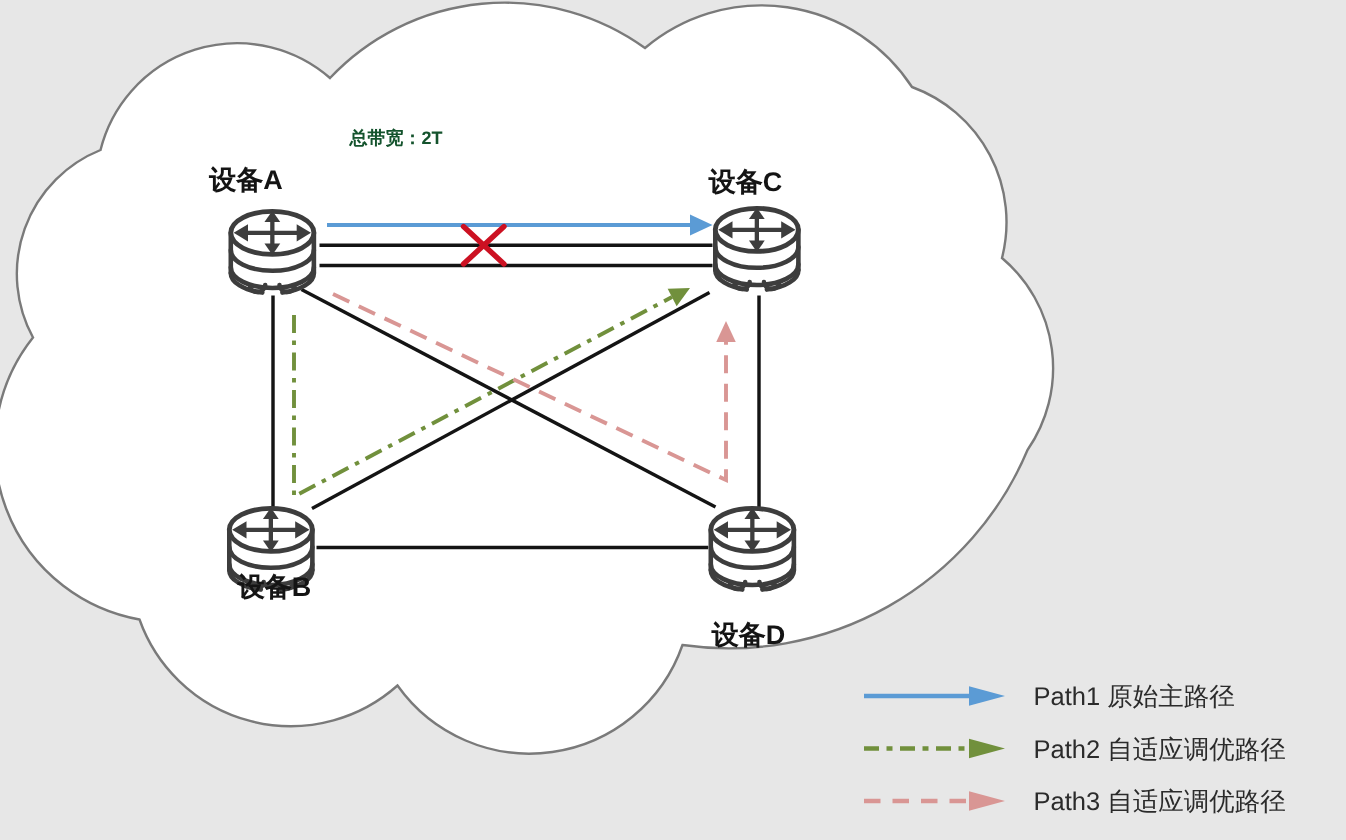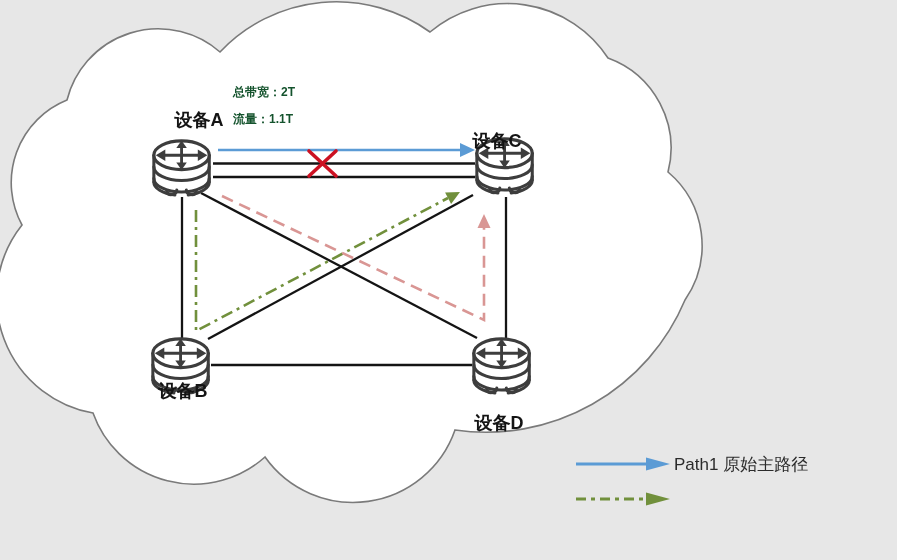--- a/index.html
+++ b/index.html
@@ -84,20 +84,21 @@
     top: 456px;
   }
   .legend-row {
     display: flex;
     align-items: center;
     height: 16px;
     margin-bottom: 19px;
   }
   .legend-row svg { display: block; }
   .legend-label {
+    margin-left: 15px;
     font-size: 17px;
     color: #2b2b2b;
     white-space: nowrap;
   }
 </style>
 </head>
 <body>
 
 <div class="stage">
 
@@ -166,37 +167,44 @@
     </defs>
 
     <use href="#router" transform="translate(151,139) scale(0.955)"></use>
     <use href="#router" transform="translate(474,137) scale(0.955)"></use>
     <use href="#router" transform="translate(150,337) scale(0.955)"></use>
     <use href="#router" transform="translate(471,337) scale(0.955)"></use>
   </svg>
 
   <div class="annotation">
     <div>总带宽：2T</div>
-    <div>流量：1.1T</div>
   </div>
 
-  <div class="device-label" style="left:199px; top:108px;">设备A</div>
-  <div class="device-label" style="left:497px; top:109px;margin-top:20px;">设备C</div>
+  <div class="device-label" style="left:164px; top:108px;">设备A</div>
+  <div class="device-label" style="left:497px; top:109px;">设备C</div>
   <div class="device-label" style="left:183px; top:379px;">设备B</div>
   <div class="device-label" style="left:499px; top:411px;">设备D</div>
 
   <div class="legend">
     <div class="legend-row">
       <svg width="100" height="16" viewBox="0 0 100 16">
         <line x1="2" y1="8" x2="72" y2="8" stroke-width="3" stroke="#5b9bd5"></line>
         <polygon points="96,8 72,1.5 72,14.5" fill="#5b9bd5"></polygon>
       </svg>
       <span class="legend-label">Path1 原始主路径</span>
     </div>
     <div class="legend-row">
       <svg width="100" height="16" viewBox="0 0 100 16">
         <line x1="2" y1="8" x2="72" y2="8" stroke-width="3" stroke-dasharray="10 5 4 5" stroke="#71903c"></line>
         <polygon points="96,8 72,1.5 72,14.5" fill="#71903c"></polygon>
       </svg>
+      <span class="legend-label">Path2 自适应调优路径</span>
+    </div>
+    <div class="legend-row">
+      <svg width="100" height="16" viewBox="0 0 100 16">
+        <line x1="2" y1="8" x2="72" y2="8" stroke-width="3" stroke-dasharray="11 8" stroke="#d99694"></line>
+        <polygon points="96,8 72,1.5 72,14.5" fill="#d99694"></polygon>
+      </svg>
+      <span class="legend-label">Path3 自适应调优路径</span>
     </div>
   </div>
 
 </div>
 
 </body></html>

